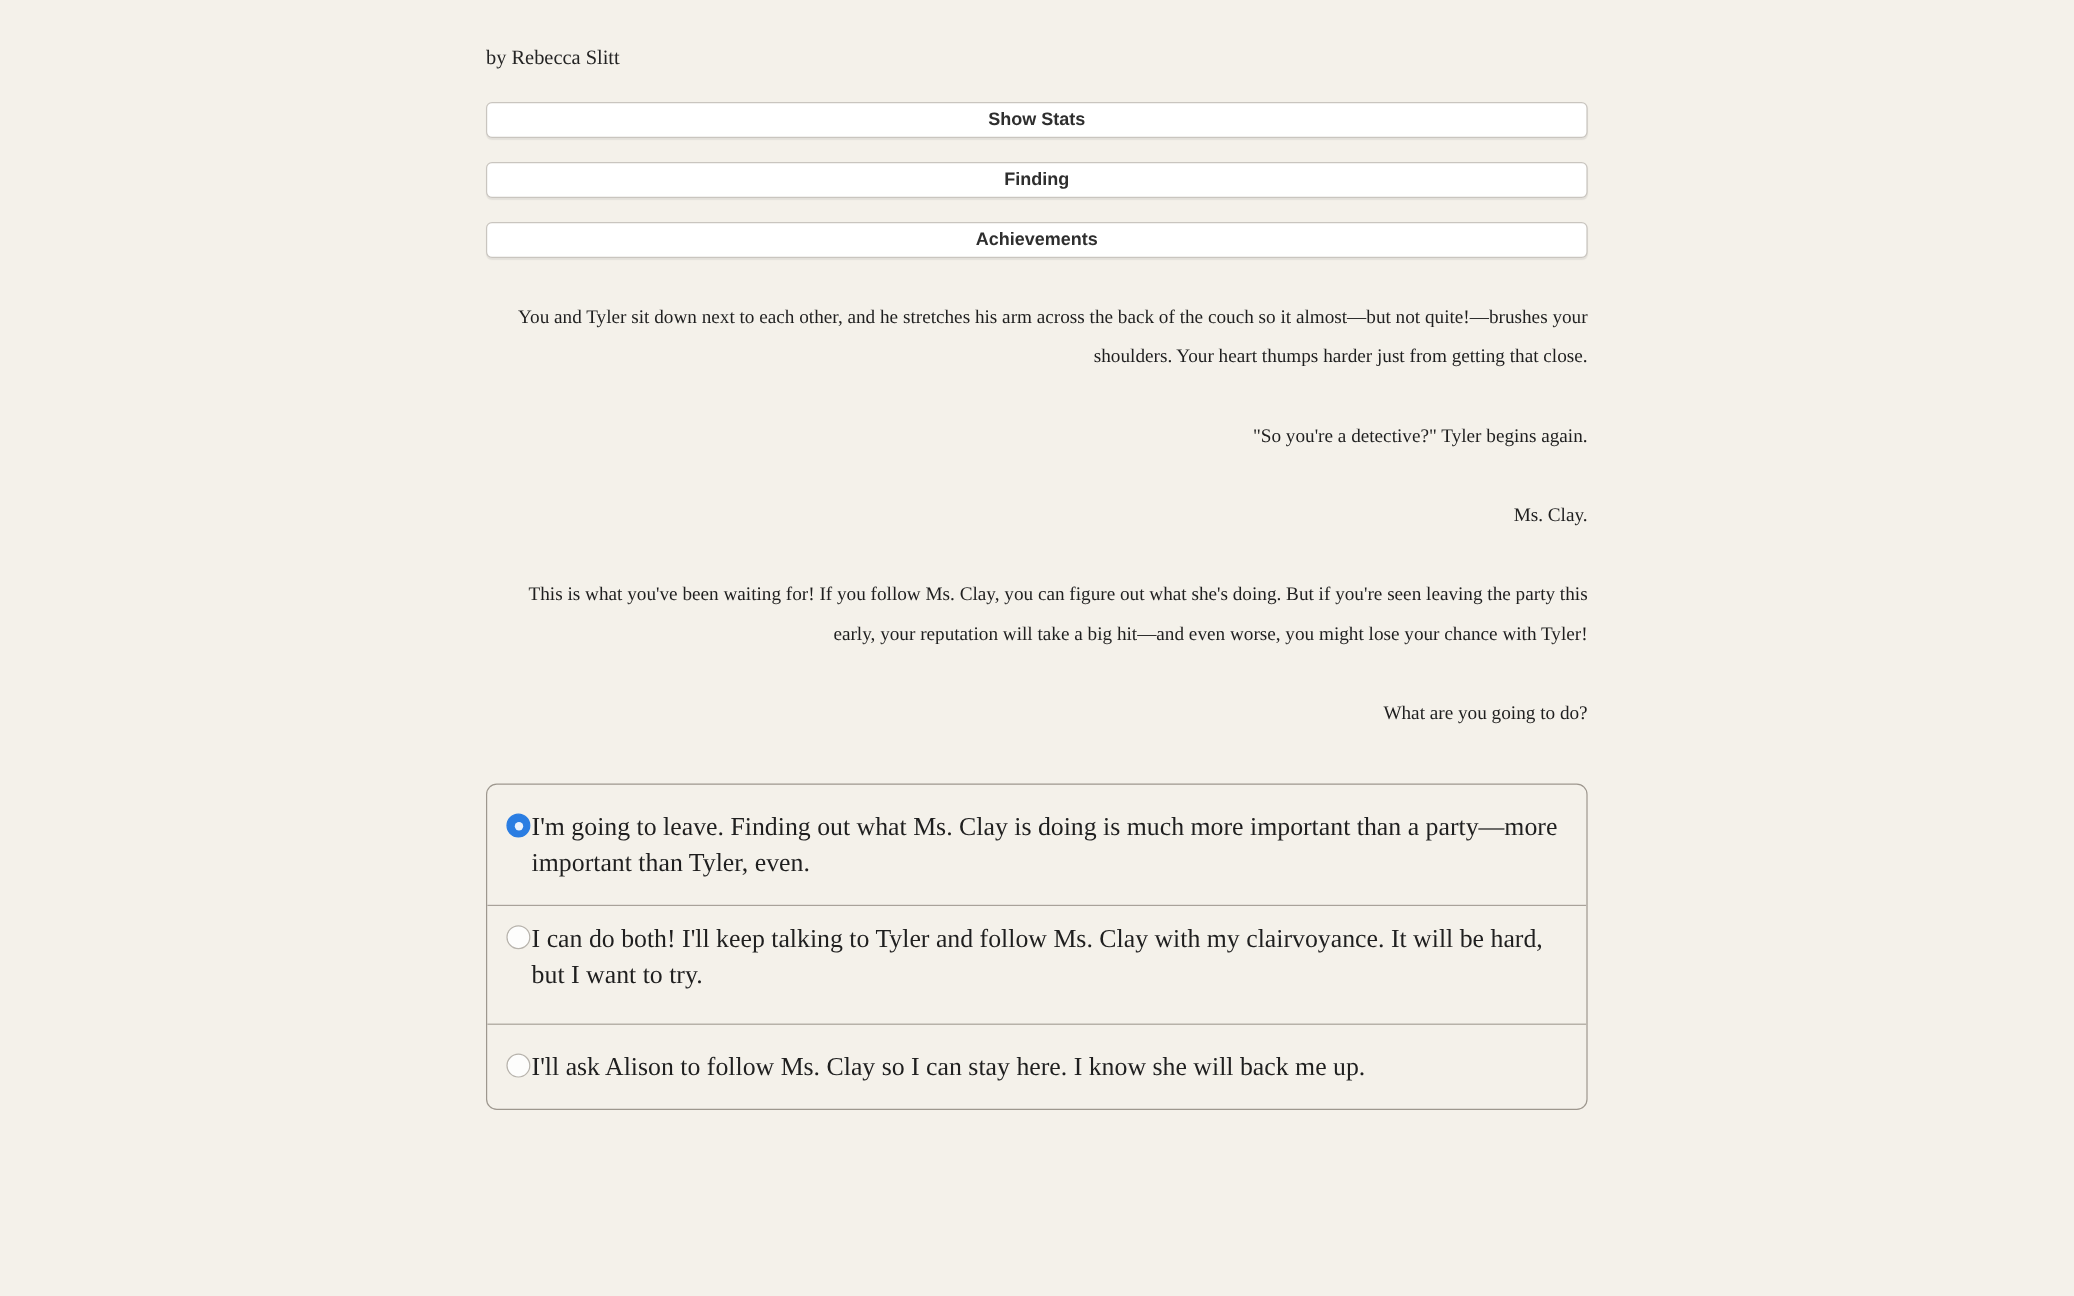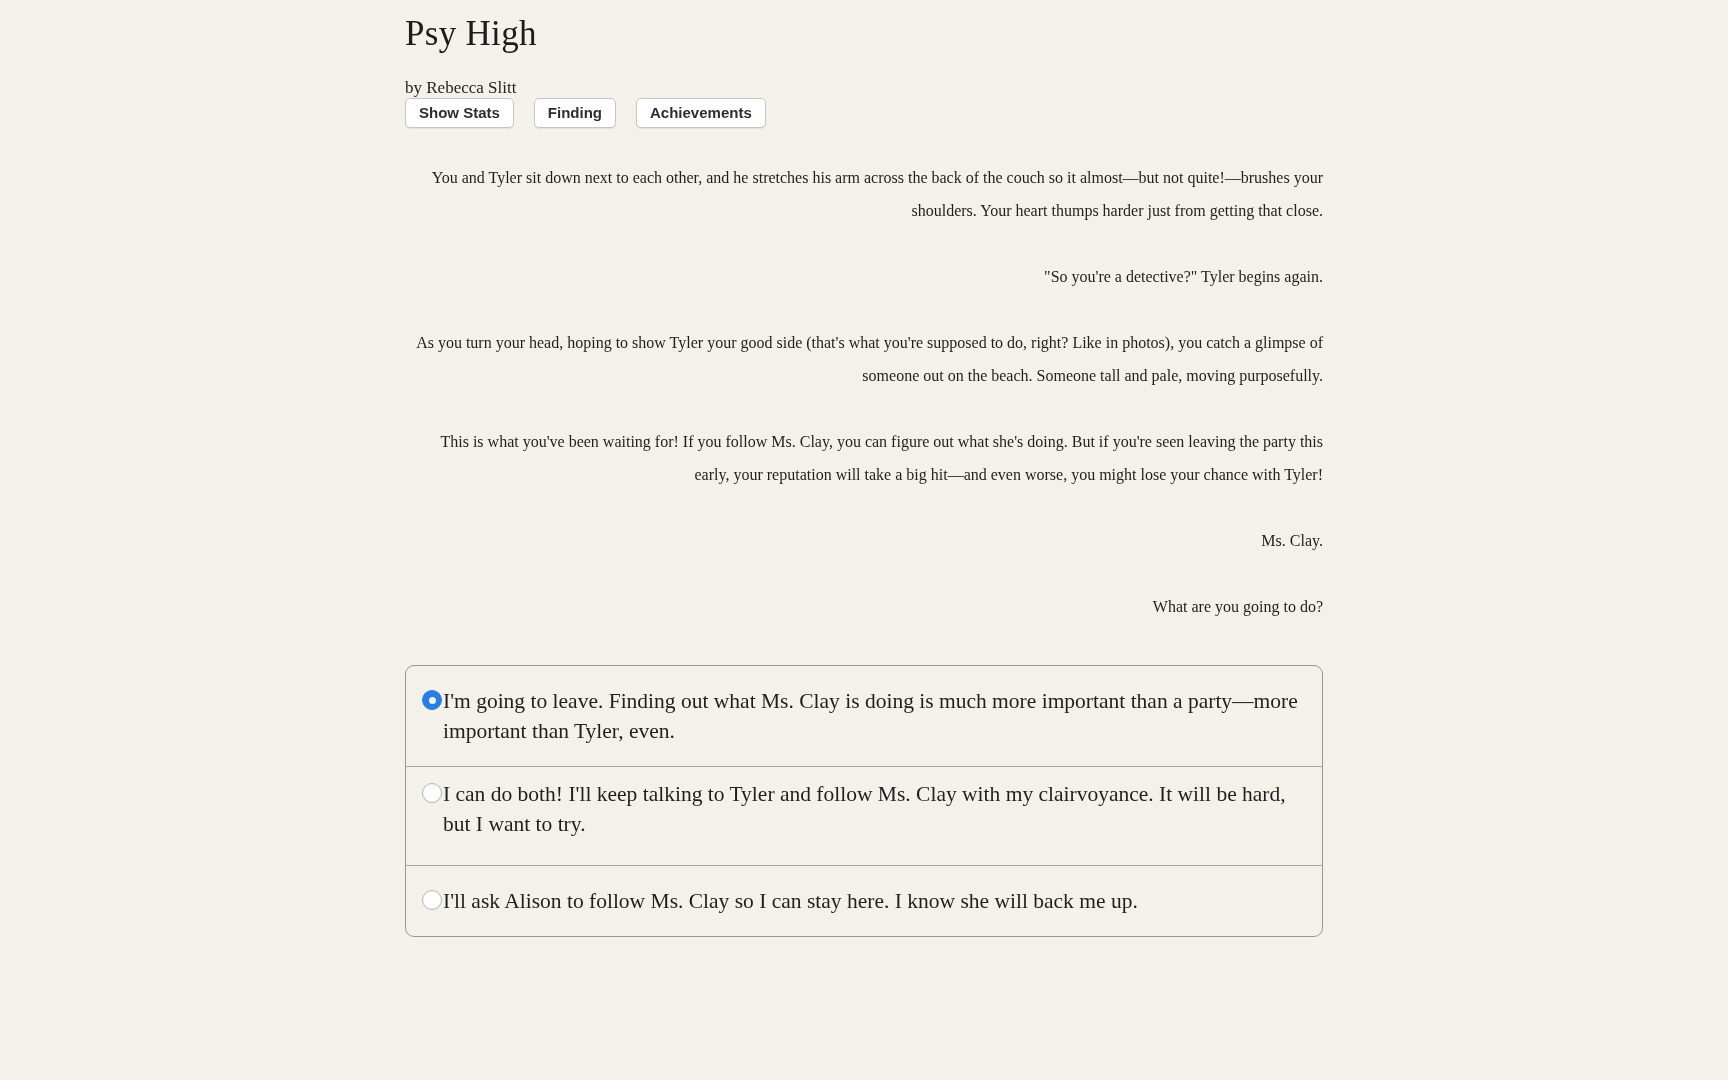--- a/index.html
+++ b/index.html
@@ -24,22 +24,24 @@
     margin: 0;
     color: #1c1c1c;
   }
   .game-author {
     font-size: 17px;
     font-weight: 400;
     margin: 24px 0 0 0;
     color: #242424;
   }
   .toolbar {
+    margin-top: 27px;
     display: flex;
     gap: 20px;
+    flex-direction: column;
   }
   .toolbar button {
     font-family: "Liberation Sans", sans-serif;
     font-size: 15px;
     font-weight: 700;
     color: #2e2e2e;
     background: #ffffff;
     border: 1px solid #c9c5bf;
     border-radius: 5px;
     padding: 5px 13px 6px 13px;
@@ -96,35 +98,33 @@
     margin: -3.5px 0 0 -3.5px;
     border-radius: 50%;
     background: #eaf2fd;
   }
 </style>
 </head>
 <body>
 
 <div class="content">
 
-  <h1 class="game-title">Psy High</h1>
   <h2 class="game-author">by Rebecca Slitt</h2>
 
   <div class="toolbar">
     <button>Show Stats</button>
     <button>Finding</button>
     <button>Achievements</button>
   </div>
 
   <div class="story">
     <p>You and Tyler sit down next to each other, and he stretches his arm across the back of the couch so it almost—but not quite!—brushes your shoulders. Your heart thumps harder just from getting that close.</p>
     <p>"So you're a detective?" Tyler begins again.</p>
-    <p>As you turn your head, hoping to show Tyler your good side (that's what you're supposed to do, right? Like in photos), you catch a glimpse of someone out on the beach. Someone tall and pale, moving purposefully.</p>
+    <p>Ms. Clay.</p>
     <p>This is what you've been waiting for! If you follow Ms. Clay, you can figure out what she's doing. But if you're seen leaving the party this early, your reputation will take a big hit—and even worse, you might lose your chance with Tyler!</p>
-    <p>Ms. Clay.</p>
     <p>What are you going to do?</p>
   </div>
 
   <div class="choices">
     <label class="choice-row">
       <span class="radio checked"></span>
       <span class="choice-text">I'm going to leave. Finding out what Ms. Clay is doing is much more important than a party—more important than Tyler, even.</span>
     </label>
     <label class="choice-row">
       <span class="radio"></span>

